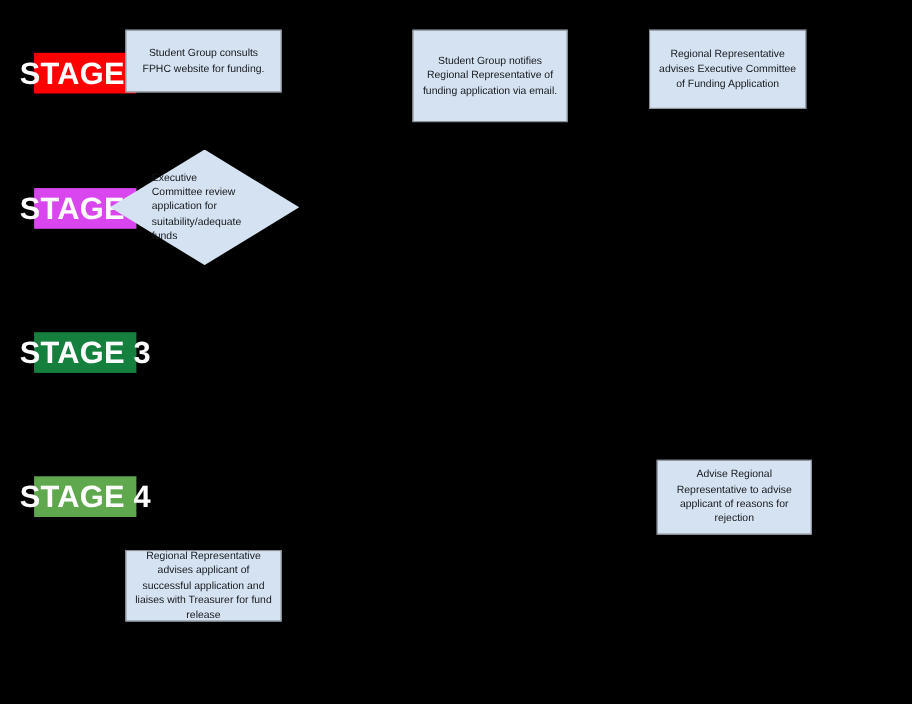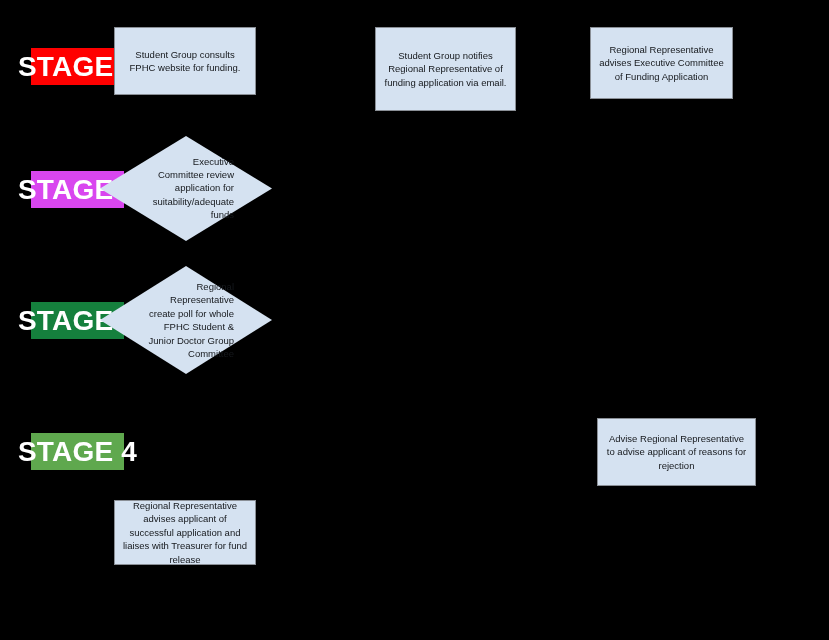--- a/index.html
+++ b/index.html
@@ -59,21 +59,21 @@
     background: #d5e2f1;
     clip-path: polygon(50% 0%, 100% 50%, 50% 100%, 0% 50%);
     -webkit-clip-path: polygon(50% 0%, 100% 50%, 50% 100%, 0% 50%);
   }
   .diamond-text {
     position: absolute;
     left: 50%;
     top: 50%;
     transform: translate(-50%, -50%);
     width: 96px;
-    text-align: right;
+    text-align: left;
     color: #15181c;
     font-size: 9.5px;
     line-height: 1.42;
     white-space: pre-line;
   }
 </style>
 </head>
 <body>
 
 <div id="canvas">
@@ -87,53 +87,44 @@
   </div>
 
   <div class="stage-label" style="left:7px; top:302px; width:93px; height:37px; background:#15803d;">
     <span>STAGE 3</span>
   </div>
 
   <div class="stage-label" style="left:7px; top:433px; width:93px; height:37px; background:#5fa84e;">
     <span>STAGE 4</span>
   </div>
 
-  <div class="proc-box" style="left:114px; top:27px; width:142px; height:68px;">
+  <div class="proc-box" style="left:114px; top:27px; width:142px; height:57px;">
     <span>Student Group consults FPHC website for funding.</span>
   </div>
 
   <div class="proc-box" style="left:375px; top:27px; width:141px; height:84px;">
     <span>Student Group notifies Regional Representative of funding application via email.</span>
   </div>
 
   <div class="proc-box" style="left:590px; top:27px; width:143px; height:72px;">
     <span>Regional Representative advises Executive Committee of Funding Application</span>
   </div>
 
   <div class="diamond-wrap" style="left:100px; top:136px; width:172px; height:105px;">
     <div class="diamond-shape"></div>
     <div class="diamond-text">Executive
 Committee review
 application for
 suitability/adequate
 funds</div>
   </div>
 
-  <div class="diamond-wrap" style="left:100px; top:266px; width:172px; height:108px;">
-    <div class="diamond-shape"></div>
-    <div class="diamond-text">Regional
-Representative
-create poll for whole
-FPHC Student &amp;
-Junior Doctor Group
-Committee</div>
-  </div>
 
 
-  <div class="proc-box" style="left:597px; top:418px; width:159px; height:68px;">
+  <div class="proc-box" style="left:597px; top:418px; width:141px; height:68px;">
     <span>Advise Regional Representative to advise applicant of reasons for rejection</span>
   </div>
 
   <div class="proc-box" style="left:114px; top:500px; width:142px; height:65px;">
     <span>Regional Representative advises applicant of successful application and liaises with Treasurer for fund release</span>
   </div>
 
 </div>
 
 </body></html>

